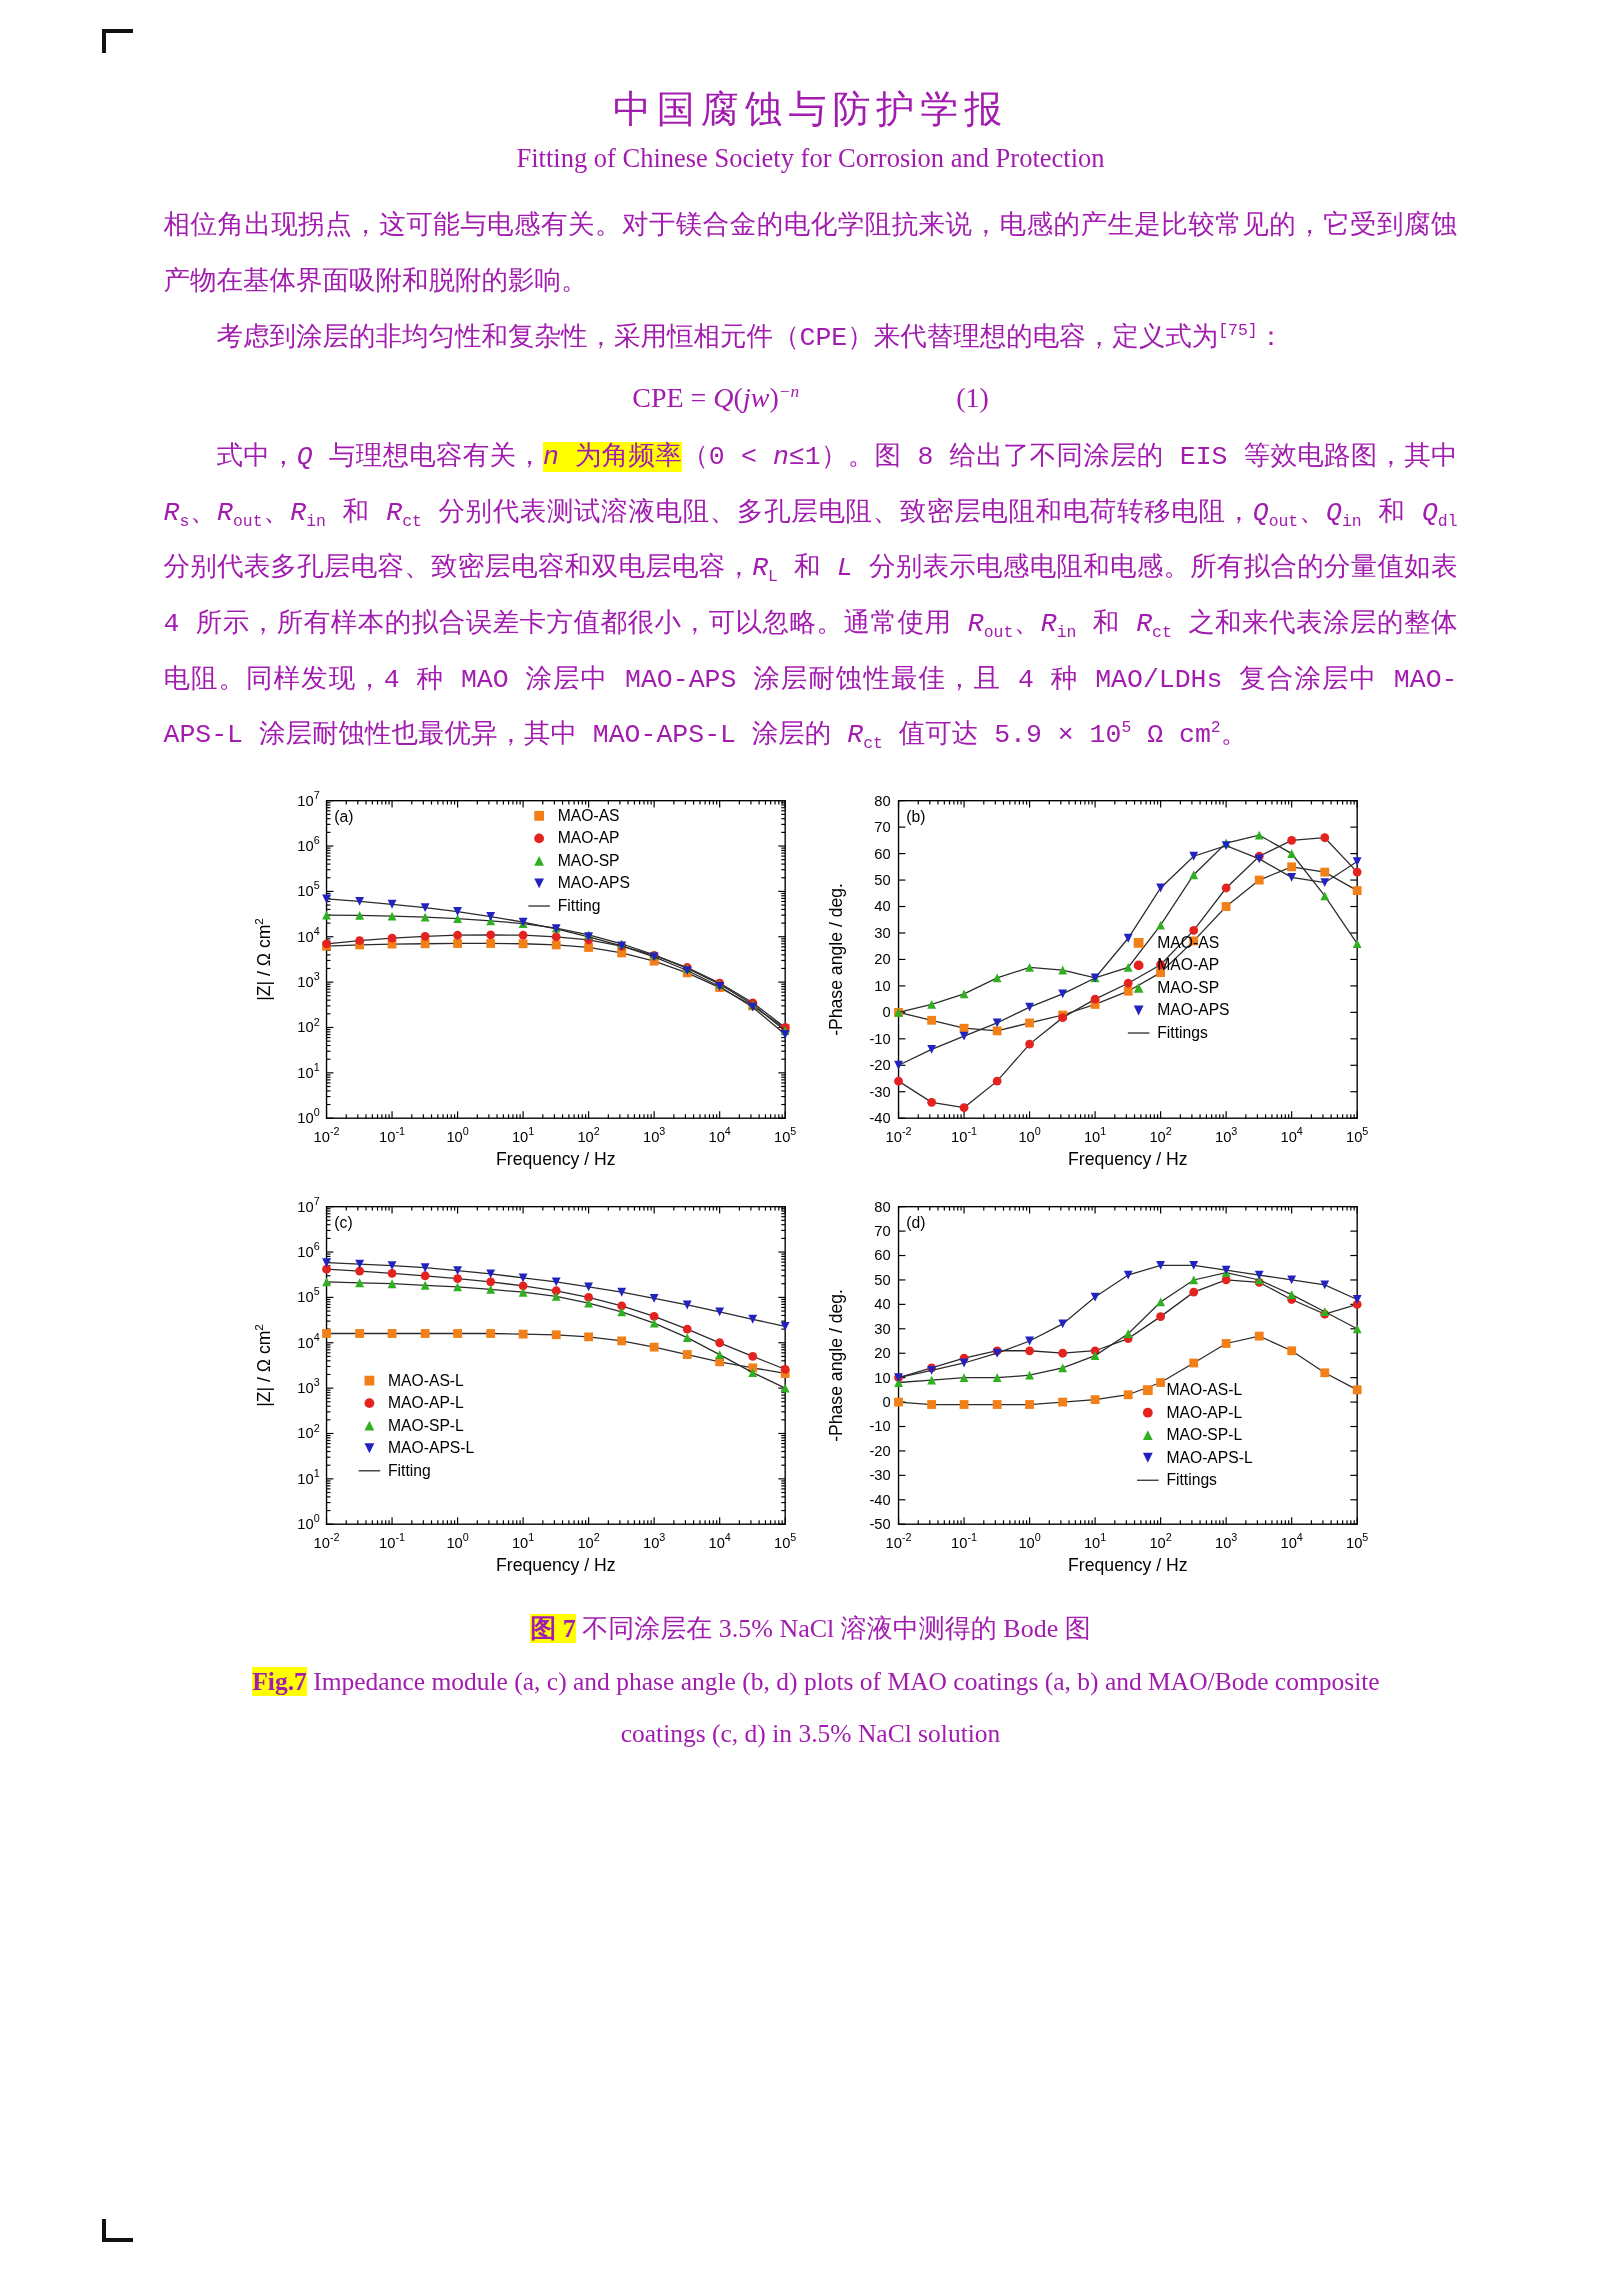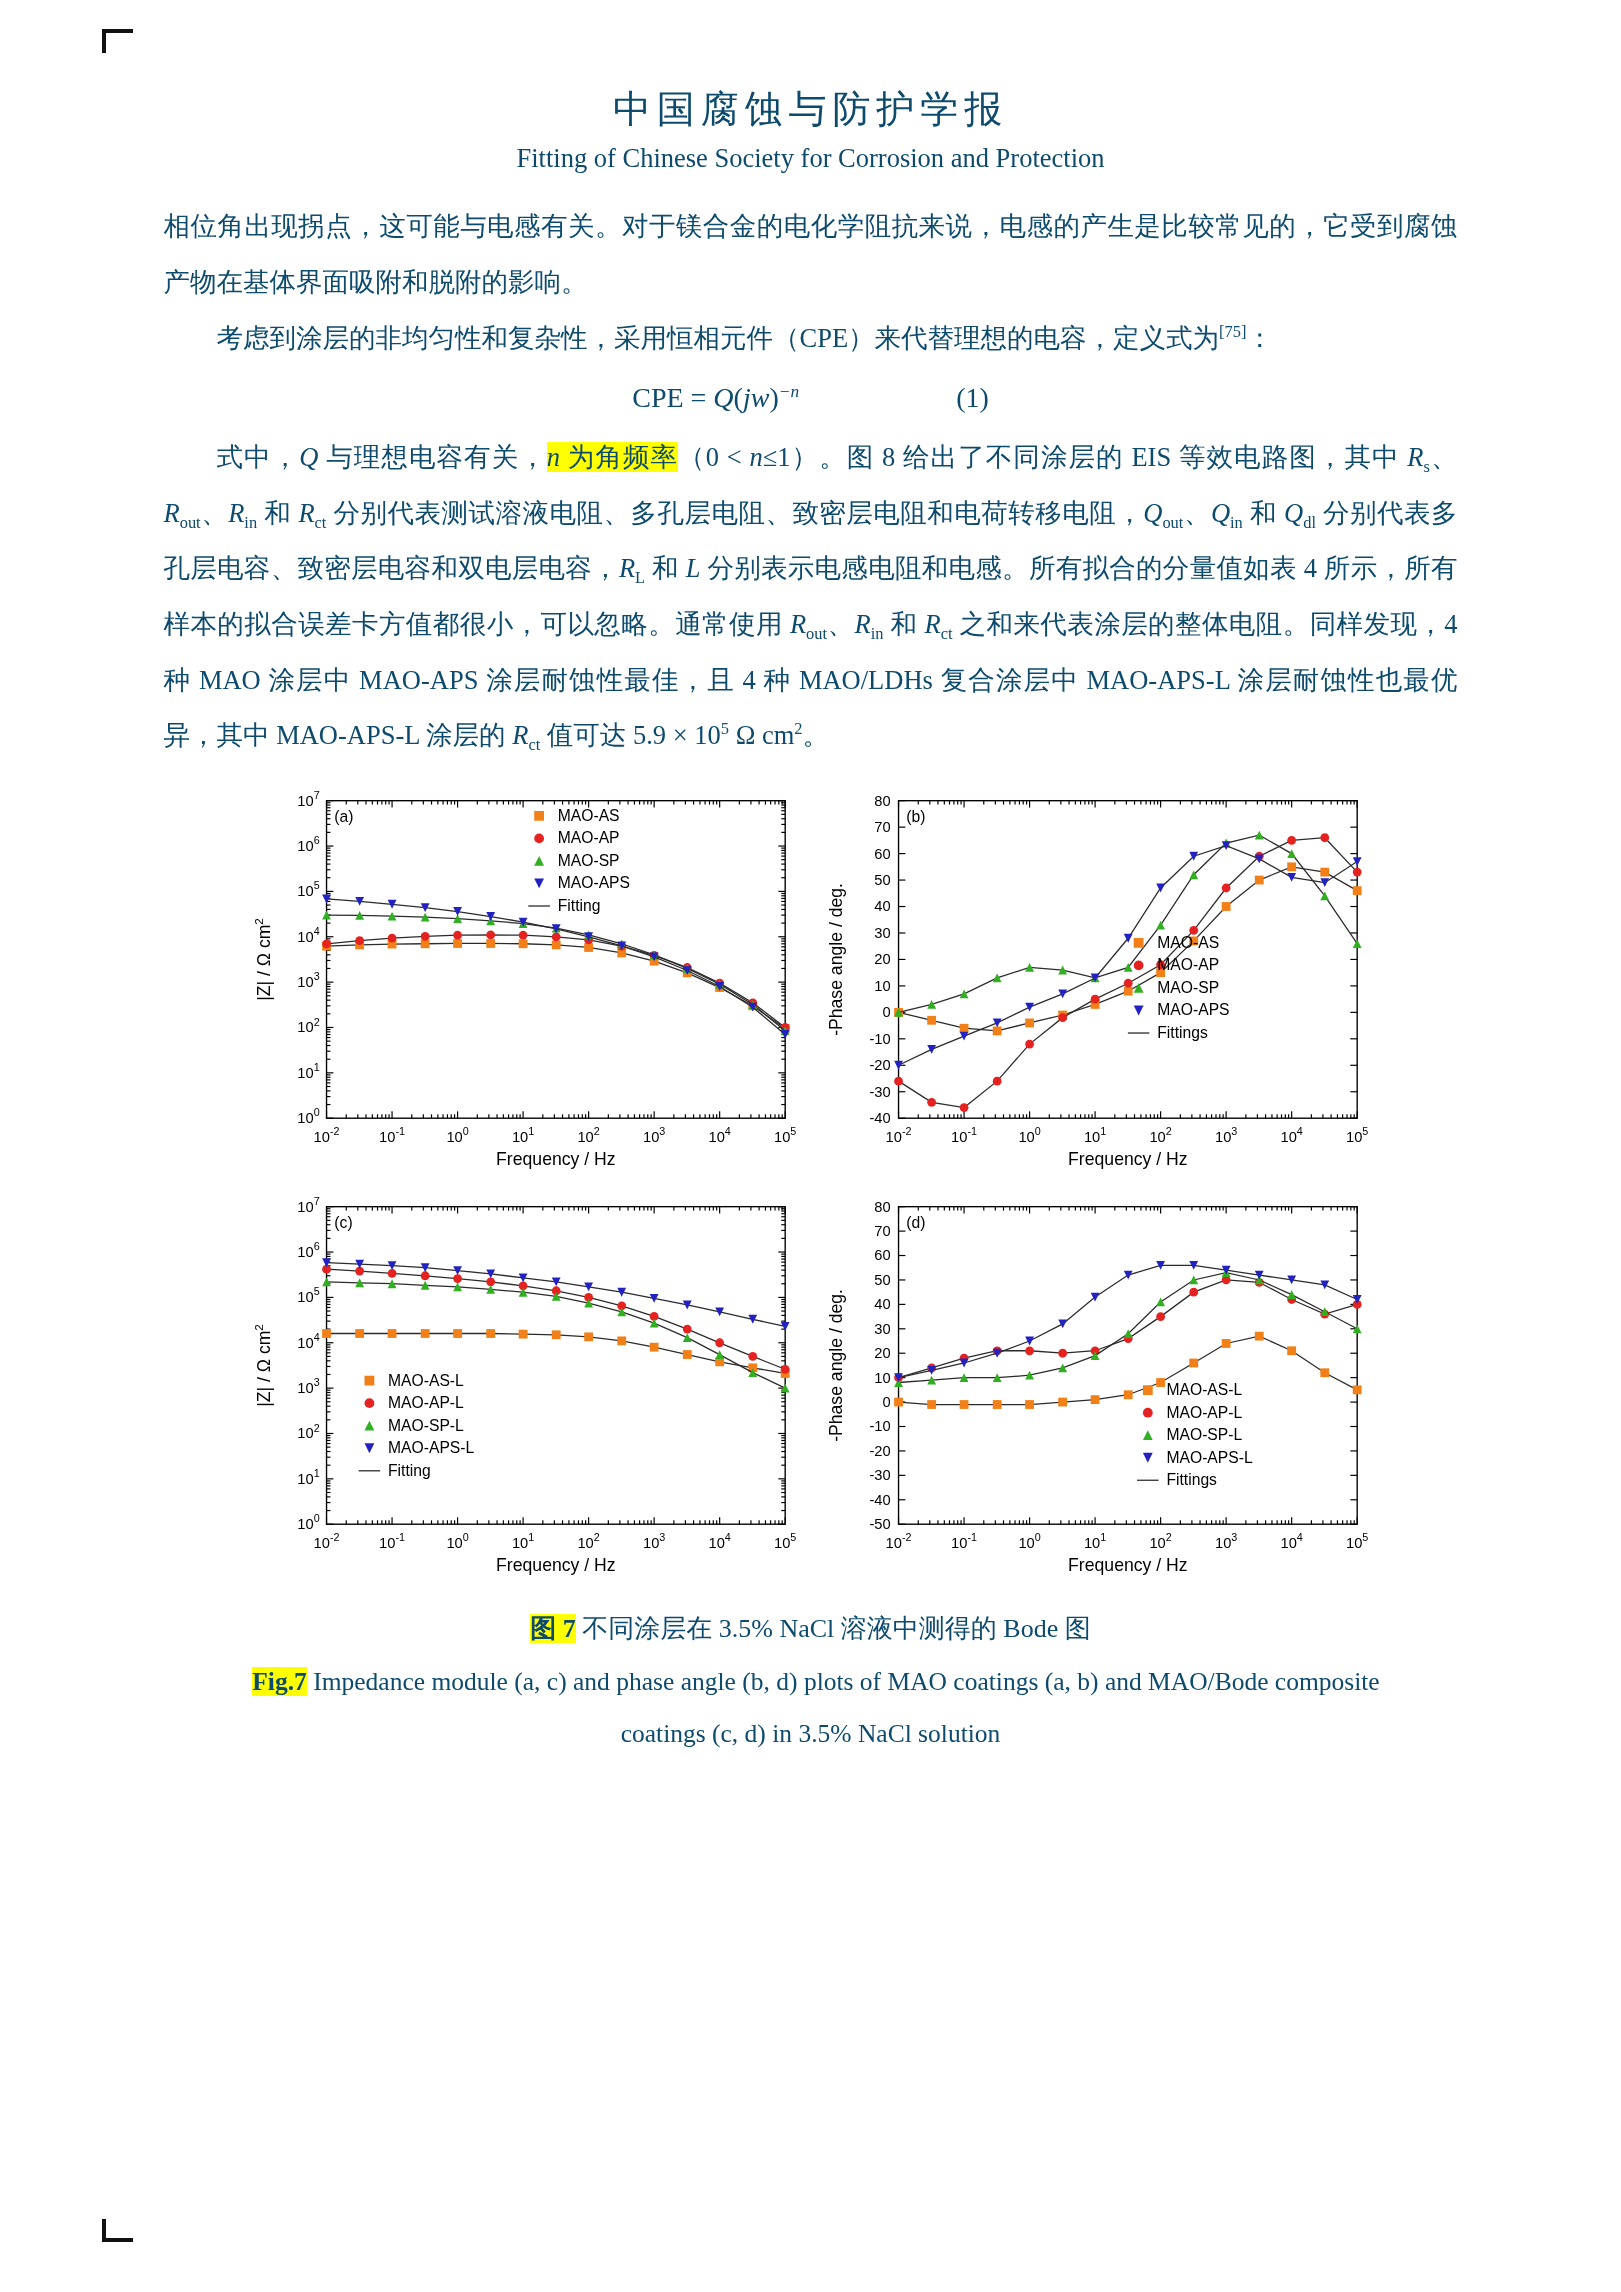--- a/index.html
+++ b/index.html
@@ -1,26 +1,26 @@
 <!DOCTYPE html>
 <html><head>
 <meta charset="utf-8">
 <style>
   *{box-sizing:border-box;margin:0;padding:0;}
   html,body{background:#ffffff;}
-  .page{position:relative;width:1621px;height:2293px;background:#fff;color:#0c4a6e;
+  .page{position:relative;width:1621px;height:2293px;background:#fff;color:#a21caf;
         font-family:"Liberation Serif","DejaVu Serif",serif;overflow:hidden;}
   .content{width:1294px;margin:0 auto;padding-top:84px;}
   .crop{position:absolute;width:31px;height:23.5px;}
   .crop.tl{left:102px;top:29px;border-left:4.9px solid #111;border-top:4.9px solid #111;}
   .crop.bl{left:102px;bottom:51px;border-left:4.9px solid #111;border-bottom:4.9px solid #111;}
   .title-zh{text-align:center;font-size:38px;letter-spacing:5.9px;font-weight:normal;}
   .title-en{text-align:center;font-size:26.5px;margin-top:7.8px;}
   .body-text{margin-top:25.5px;font-size:26.5px;line-height:2.1;text-align:justify;}
-  .body-text p{margin:0;}
+  .body-text p{margin:0;font-family:Liberation Mono, monospace;}
   .indent{text-indent:2em;}
   sup{font-size:0.62em;}
   sub{font-size:0.62em;}
   .hl{background:#ffff00;}
   .equation-row{display:flex;justify-content:center;align-items:center;gap:157px;
                 font-size:28px;line-height:2.0;margin:3.9px 0;}
   .chart-grid{display:grid;grid-template-columns:repeat(2,549px);gap:13.7px 23.5px;
               justify-content:center;margin-top:21.6px;}
   .chart-grid svg{display:block;}
   svg text{font-family:"Liberation Sans","DejaVu Sans",sans-serif;fill:#000;}

